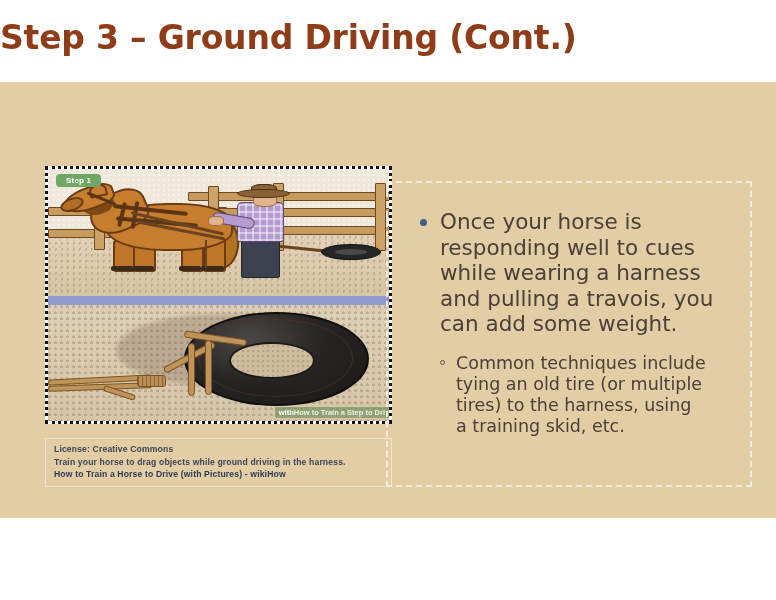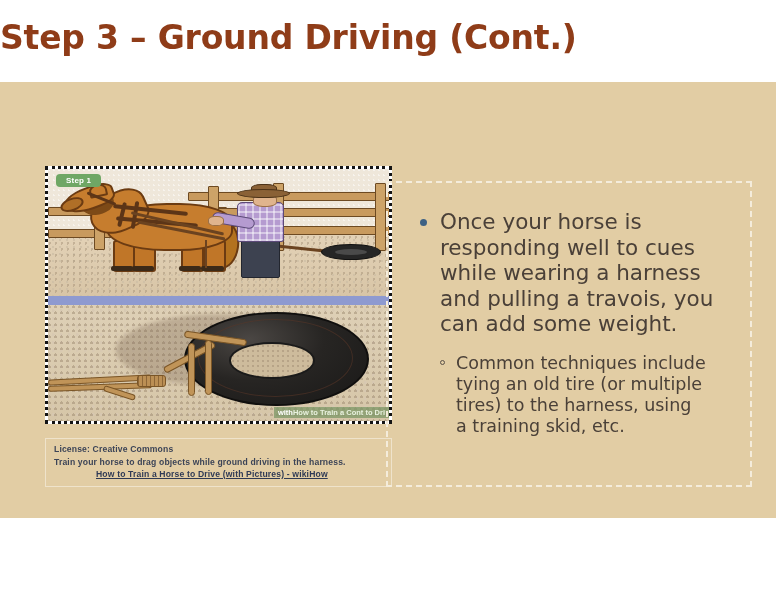--- a/index.html
+++ b/index.html
@@ -130,21 +130,21 @@
     font-family:"Liberation Sans",sans-serif;color:#e9f2df;}
   .watermark .wk{color:#ffffff;}
 
   
   .caption{
     position:absolute;left:45px;top:438px;width:347px;box-sizing:border-box;
     border:1px solid #efe3cb;background:#e2cda4;padding:4px 6px 5px 8px;
   }
   .caption div{font-size:8.6px;font-weight:bold;color:#3c4457;line-height:12.5px;
     font-family:"Liberation Sans",sans-serif;letter-spacing:.15px;}
-  .caption .link{text-decoration:underline;color:#2f3a55;margin-left:42px;}
+  .caption .link{color:#2f3a55;}
 
   
   .textbox{
     position:absolute;left:386px;top:181px;width:366px;height:306px;
     box-sizing:border-box;border:2px dashed #f4ecdb;padding:10px 12px 0 10px;
   }
   ul{list-style:none;margin:16px;padding:0;}
   .l1{position:relative;padding-left:26px;margin:0 0 4px 0;
     font-size:21.5px;line-height:25.5px;color:#4a4038;
     font-family:"DejaVu Sans","Liberation Sans",sans-serif;}
@@ -234,21 +234,21 @@
         <div class="rope" style="left:0;top:62%;width:30%;height:4px;transform:rotate(-3deg);"></div>
         <div class="rope" style="left:0;top:68%;width:30%;height:4px;transform:rotate(-2deg);"></div>
         <div class="knot" style="left:26%;top:60%;width:8%;height:9%;"></div>
         <div class="rope" style="left:33%;top:42%;width:16%;height:5px;transform:rotate(-28deg);"></div>
         <div class="rope" style="left:40%;top:26%;width:18%;height:5px;transform:rotate(8deg);"></div>
         <div class="rope" style="left:41%;top:33%;width:5px;height:44%;"></div>
         <div class="rope" style="left:46%;top:30%;width:5px;height:46%;"></div>
         <div class="rope" style="left:16%;top:73%;width:9%;height:4px;transform:rotate(18deg);"></div>
 
         <div class="watermark">
-          <span class="wk">with</span><span>How to Train a Cont to Dri</span>
+          <span class="wk">with</span><span>How to Train a Step to Dri</span>
         </div>
       </div>
 
     </div>
   </div>
 
   <div class="caption">
     <div>License: Creative Commons</div>
     <div>Train your horse to drag objects while ground driving in the harness.</div>
     <div class="link">How to Train a Horse to Drive (with Pictures) - wikiHow</div>

